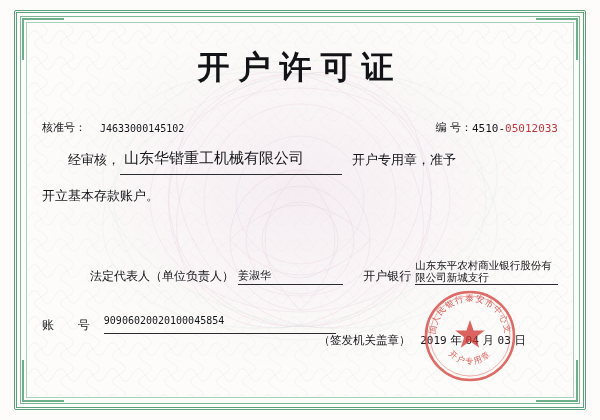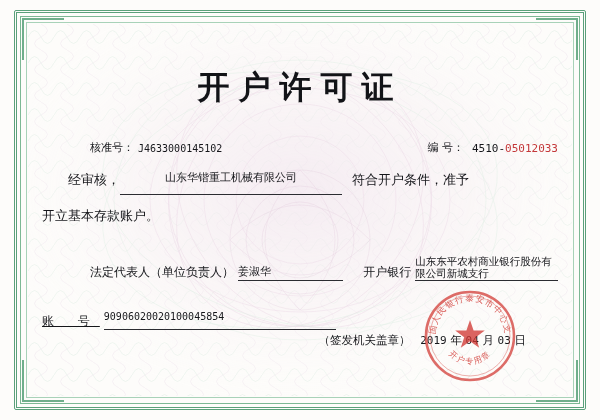--- a/index.html
+++ b/index.html
@@ -79,57 +79,56 @@
     font-family: "DejaVu Sans", sans-serif;
     color: #15161a;
   }
 
   .doc-title {
     text-align: center;
     font-size: 32px;
     letter-spacing: 9px;
     font-weight: 700;
     color: #121317;
-    margin-top: 32px;
+    margin-top: 12px;
     font-family: "DejaVu Serif", serif;
   }
 
   .row-code {
     display: flex;
     align-items: flex-end;
     margin-top: 30px;
     font-size: 11px;
   }
-  .approve-label { white-space: nowrap; margin-left: 48px; }
+  .approve-label { white-space: nowrap; }
   .approve-value {
     flex: 0 0 150px;
-    margin-left: 4px;
+    margin-left: 14px;
     padding-bottom: 1px;
     font-size: 10px;
     font-family: "DejaVu Sans Mono", monospace;
   }
   .spacer { flex: 1; }
   .num-label { white-space: nowrap; }
-  .num-value { margin-left: 8px; font-family: "DejaVu Sans Mono", monospace; font-size: 11px; }
+  .num-value { margin-left: 0; font-family: "DejaVu Sans Mono", monospace; font-size: 11px; }
   .num-red { color: #c4383a; font-family: "DejaVu Sans Mono", monospace; font-size: 11px; text-align: right; }
 
   .para {
     margin-top: 8px;
     font-size: 13px;
     line-height: 30px;
     display: flex;
     align-items: flex-end;
     flex-wrap: nowrap;
   }
   .indent { display: inline-block; width: 26px; }
   .u-line {
     border-bottom: 1px solid #2b2c31;
     display: inline-block;
-    text-align: center;
-    font-size: 11px;
+    font-size: 15px;
     padding: 0 4px 1px 4px;
   }
   .company-blank { width: 214px; }
   .para2 {
     margin-top: 8px;
     font-size: 13px;
     line-height: 26px;
   }
 
   .row-rep {
@@ -148,29 +147,30 @@
     padding-bottom: 1px;
   }
   .bank-label { white-space: nowrap; margin-left: 20px; text-align: right; }
   .bank-value {
     width: 160px;
     margin-left: 4px;
     font-size: 10.5px;
     line-height: 12px;
     border-bottom: 1px solid #2b2c31;
     padding-bottom: 1px;
+    margin-top: 24px;
   }
 
   .row-acct {
     display: flex;
     align-items: flex-end;
     margin-top: 30px;
     font-size: 12px;
   }
-  .acct-label { letter-spacing: 10px; white-space: nowrap; text-decoration: underline; }
+  .acct-label { letter-spacing: 10px; white-space: nowrap; }
   .acct-value {
     width: 232px;
     margin-left: 4px;
     border-bottom: 1px solid #2b2c31;
     font-size: 10px;
     font-family: "DejaVu Sans Mono", monospace;
     padding-bottom: 7px;
   }
 
   .row-date {
@@ -261,21 +261,21 @@
       <span class="spacer"></span>
       <span class="num-label">编 号：</span>
       <span class="num-value">4510-</span>
       <span class="num-red">05012033</span>
     </div>
 
     <div class="para">
       <span class="indent"></span>
       <span>经审核，</span>
       <span class="u-line company-blank">山东华锴重工机械有限公司</span>
-      <span style="margin-left:10px;">符合开户条件，准予</span>
+      <span style="margin-left:10px;">开户专用章，准予</span>
     </div>
 
     <div class="para2">开立基本存款账户。</div>
 
     <div class="row-rep">
       <span class="rep-label">法定代表人（单位负责人）</span>
       <span class="rep-value">姜淑华</span>
       <span class="bank-label">开户银行</span>
       <span class="bank-value">山东东平农村商业银行股份有限公司新城支行</span>
     </div>

